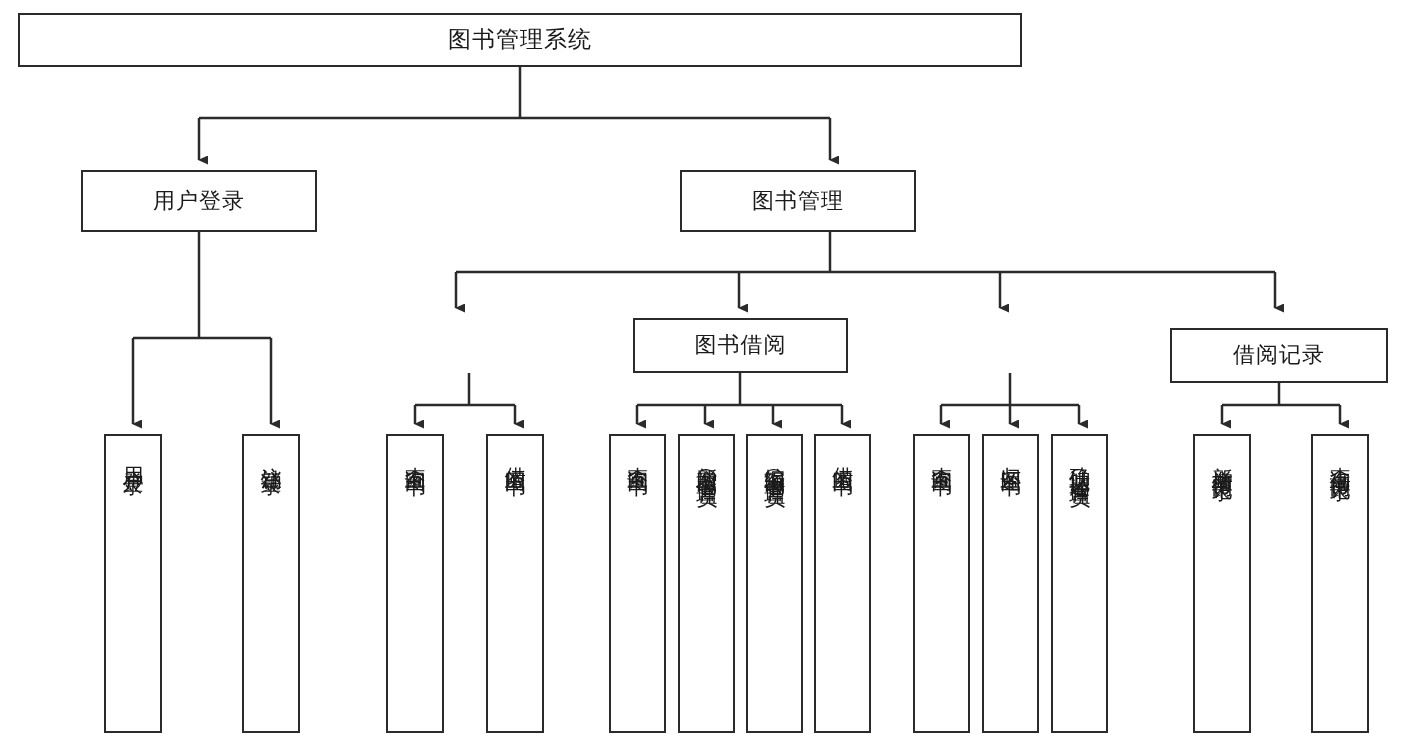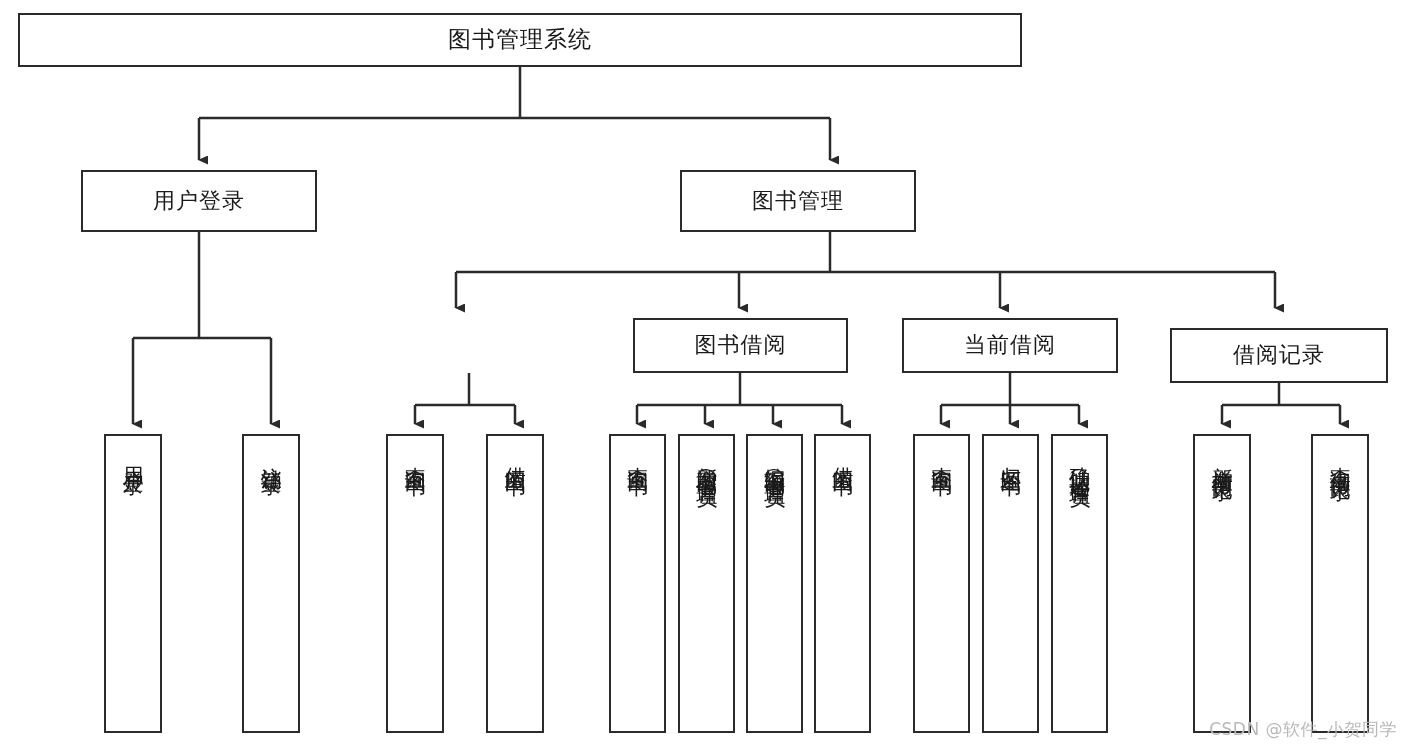--- a/index.html
+++ b/index.html
@@ -132,23 +132,20 @@
 
   <div class="node h" style="left:680px; top:170px; width:236px; height:62px;">
     <span>图书管理</span>
   </div>
 
 
   <div class="node h" style="left:633px; top:318px; width:215px; height:55px;">
     <span>图书借阅</span>
   </div>
 
-  <div class="node h" style="left:902px; top:318px; width:216px; height:55px;">
-    <span>当前借阅</span>
-  </div>
 
   <div class="node h" style="left:1170px; top:328px; width:218px; height:55px;">
     <span>借阅记录</span>
   </div>
 
   <div class="node leaf" style="left:104px; top:434px; width:58px; height:299px;">
     <span class="vtext">用户登录</span>
   </div>
 
   <div class="node leaf" style="left:242px; top:434px; width:58px; height:299px;">
@@ -192,15 +189,14 @@
   </div>
 
   <div class="node leaf" style="left:1193px; top:434px; width:58px; height:299px;">
     <span class="vtext">新增借阅记录</span>
   </div>
 
   <div class="node leaf" style="left:1311px; top:434px; width:58px; height:299px;">
     <span class="vtext">查询借阅记录</span>
   </div>
 
-  <div class="watermark">CSDN @软件_小贺同学</div>
 
 </div>
 
 </body></html>

